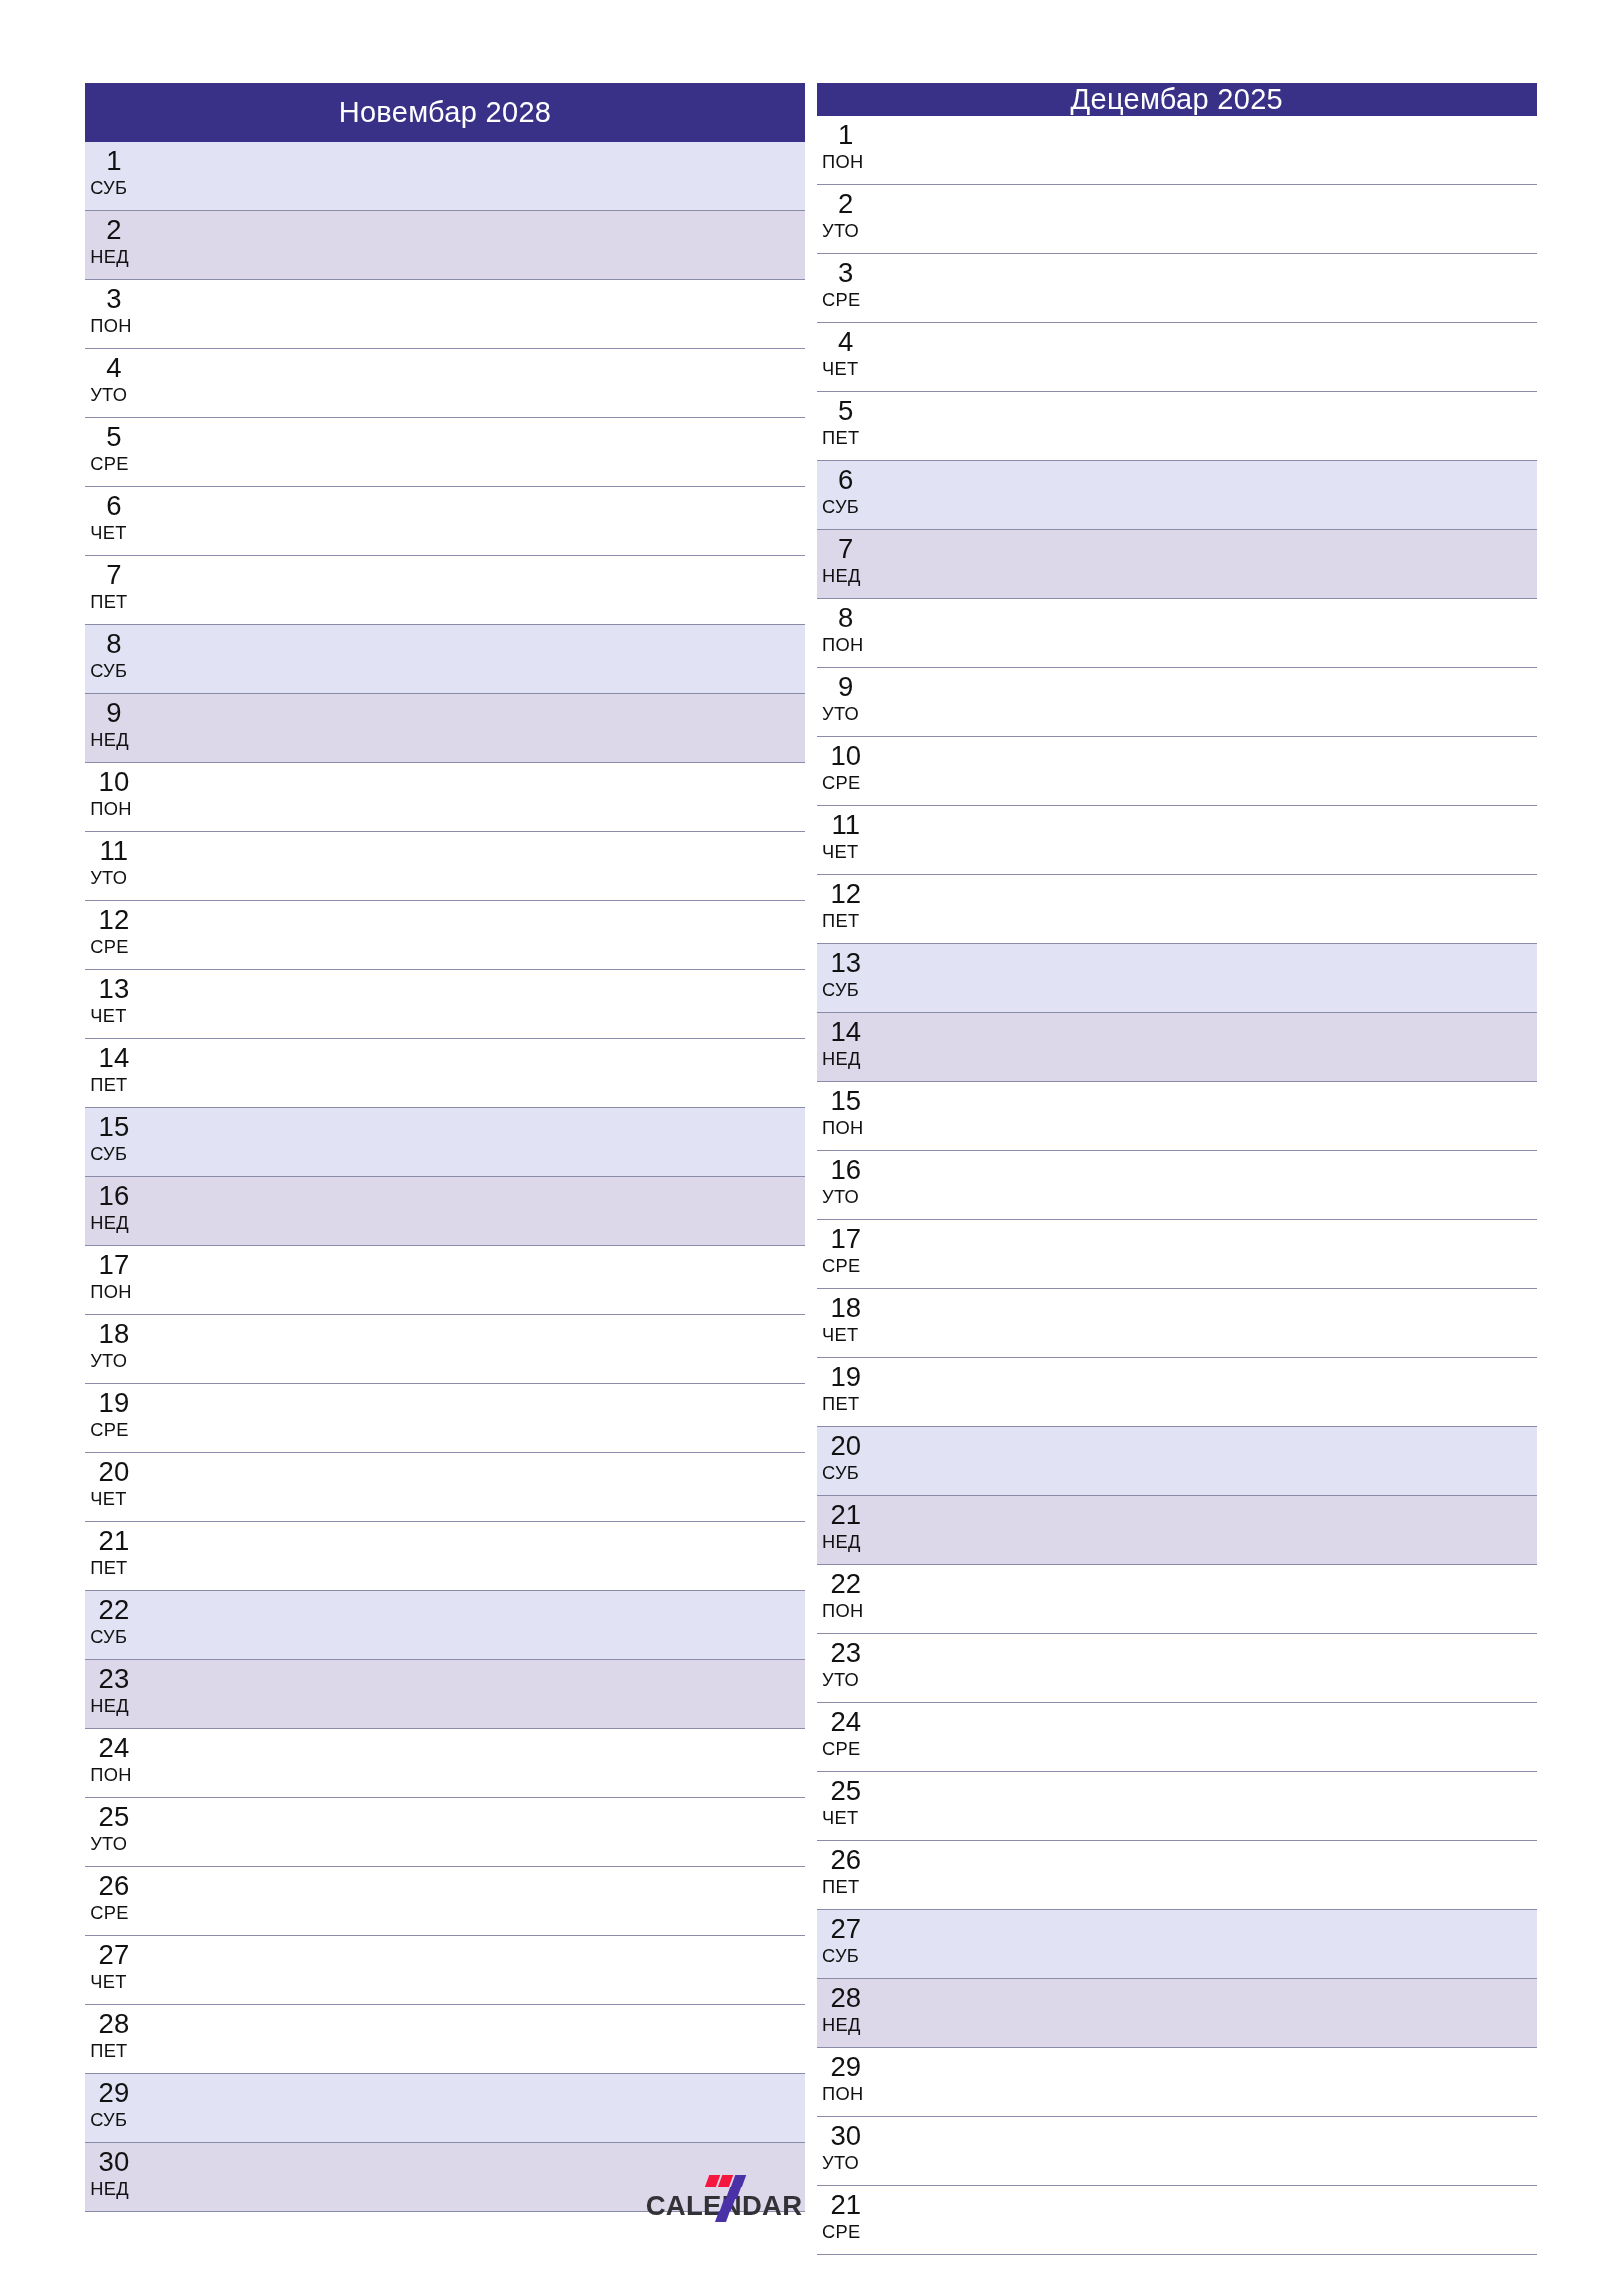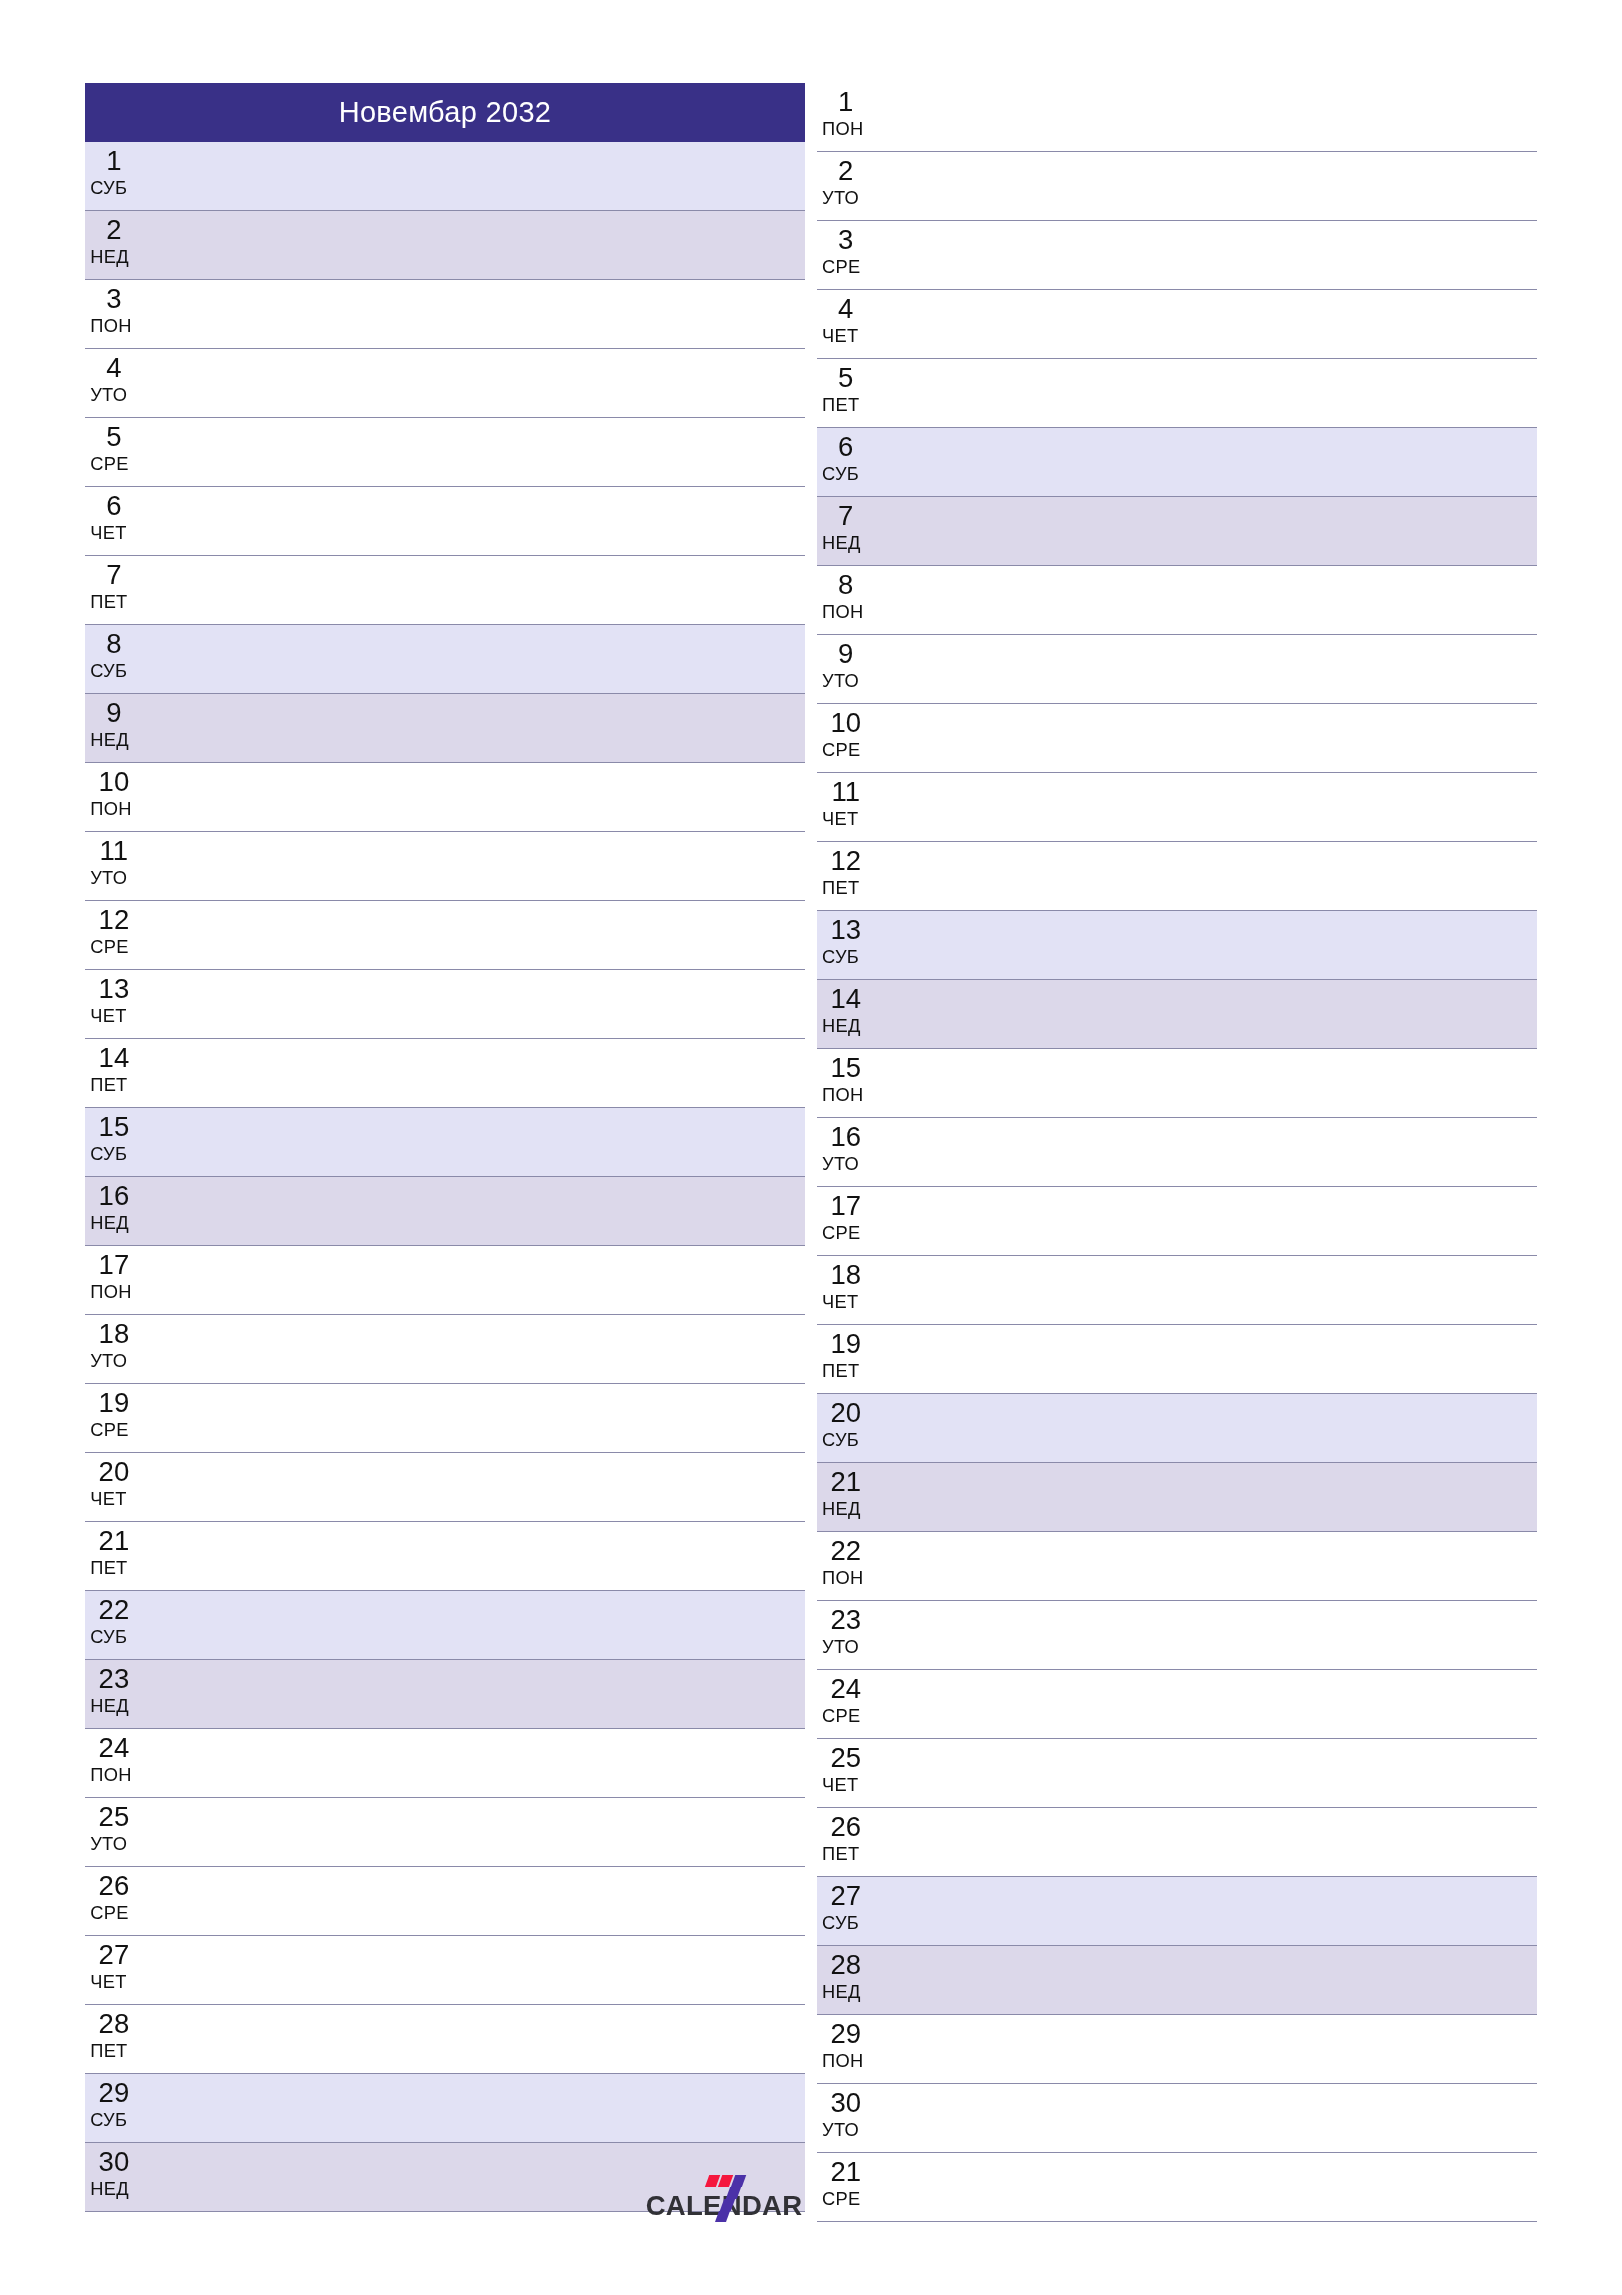--- a/index.html
+++ b/index.html
@@ -118,21 +118,21 @@
     color: #313136;
     font-family: "Liberation Sans", sans-serif;
   }
 </style>
 </head>
 <body>
 
 <div class="page">
 
   <div class="month-col">
-    <div class="month-header">Новембар 2032</div>
+    <div class="month-header">Новембар 2028</div>
     <div class="days-list">
         <div class="day-row sat">
           <div class="day-num">1</div>
           <div class="day-abbr">СУБ</div>
         </div>
         <div class="day-row sun">
           <div class="day-num">2</div>
           <div class="day-abbr">НЕД</div>
         </div>
         <div class="day-row ">
@@ -256,20 +256,21 @@
         <span class="seg" style="left:33px;  top:1.3px;  width:10.5px; height:12.4px; background:#4b31a8;"></span>
         <span class="seg" style="left:27.5px;  top:13.7px; width:10.5px; height:11.8px; background:#4b31a8;"></span>
         <span class="seg" style="left:22px;  top:25.5px; width:10.5px; height:11.8px; background:#4b31a8;"></span>
         <span class="seg" style="left:17px;  top:37px; width:10.5px; height:11px; background:#4b31a8;"></span>
       </div>
       <div class="logo-word">CALENDAR</div>
     </div>
   </div>
 
   <div class="month-col">
+    <div class="month-header">Децембар 2025</div>
     <div class="days-list">
         <div class="day-row ">
           <div class="day-num">1</div>
           <div class="day-abbr">ПОН</div>
         </div>
         <div class="day-row ">
           <div class="day-num">2</div>
           <div class="day-abbr">УТО</div>
         </div>
         <div class="day-row ">

